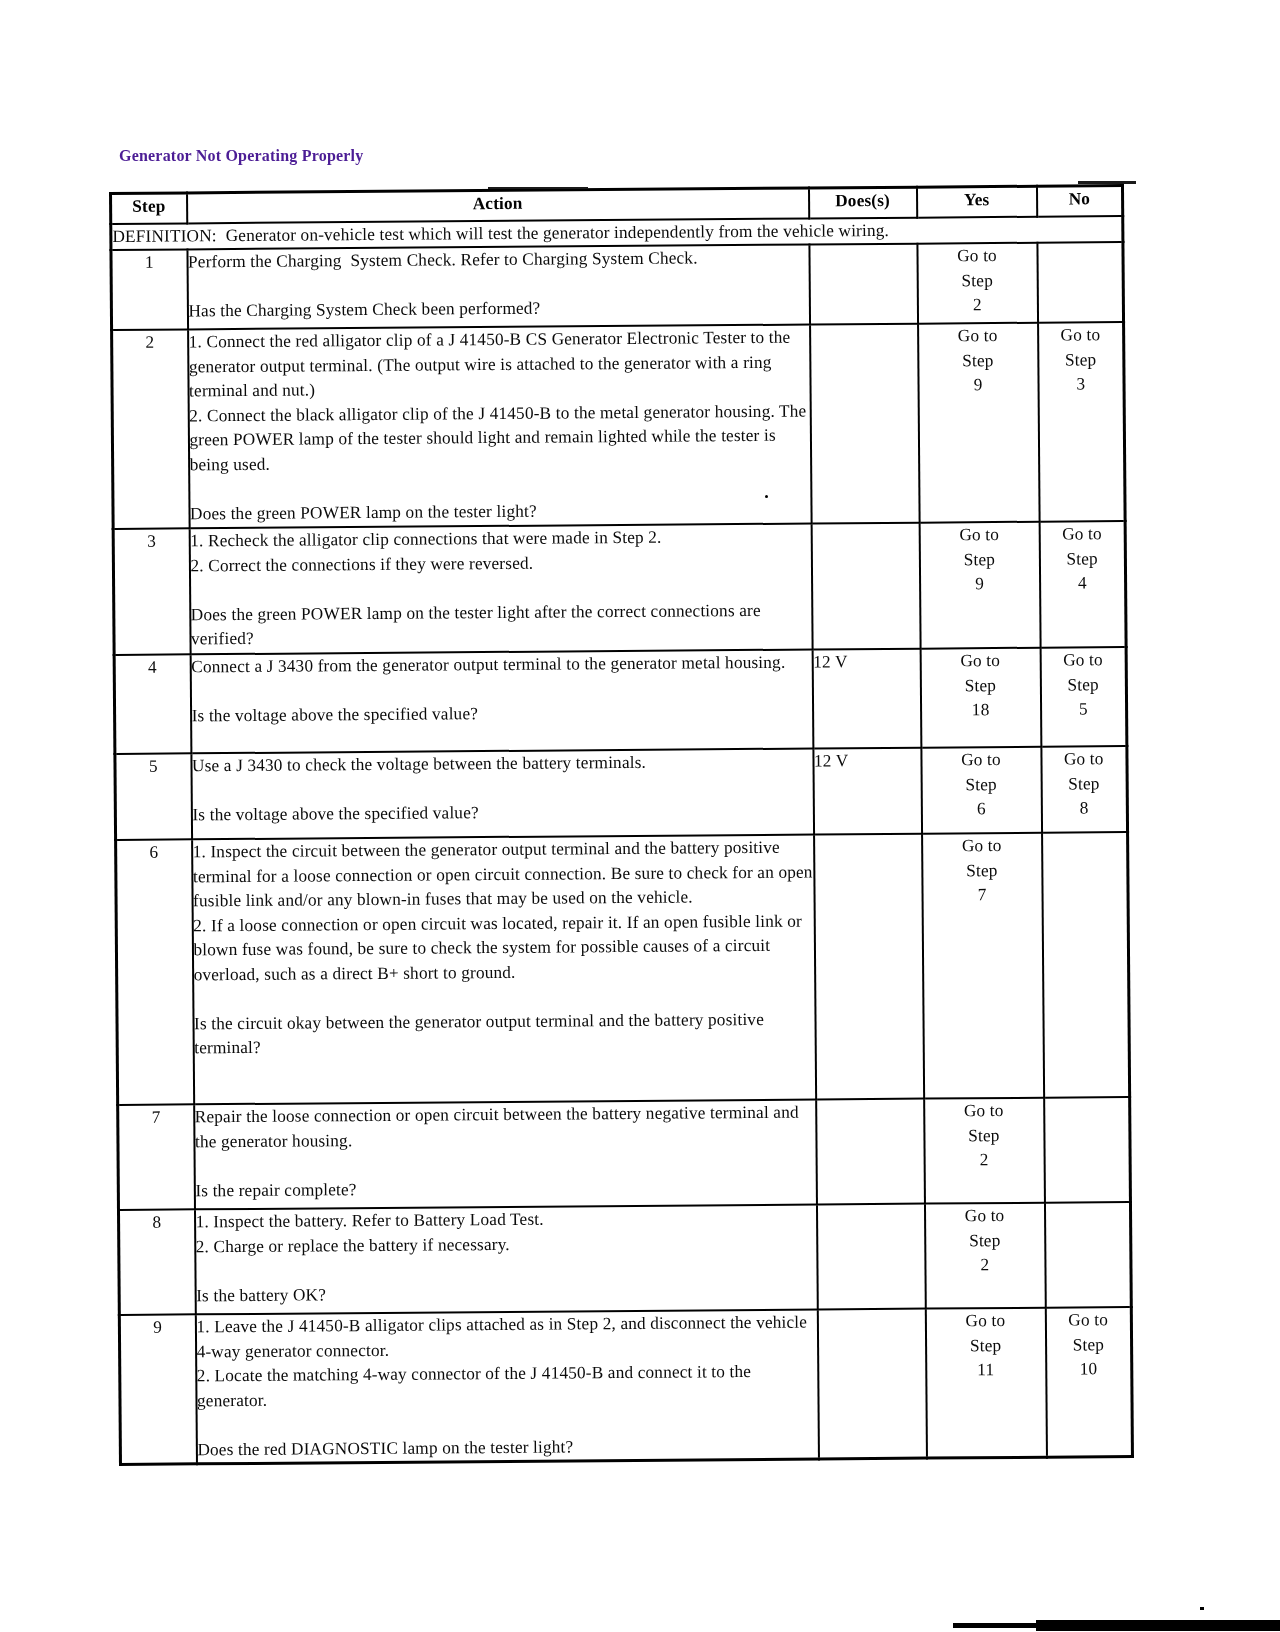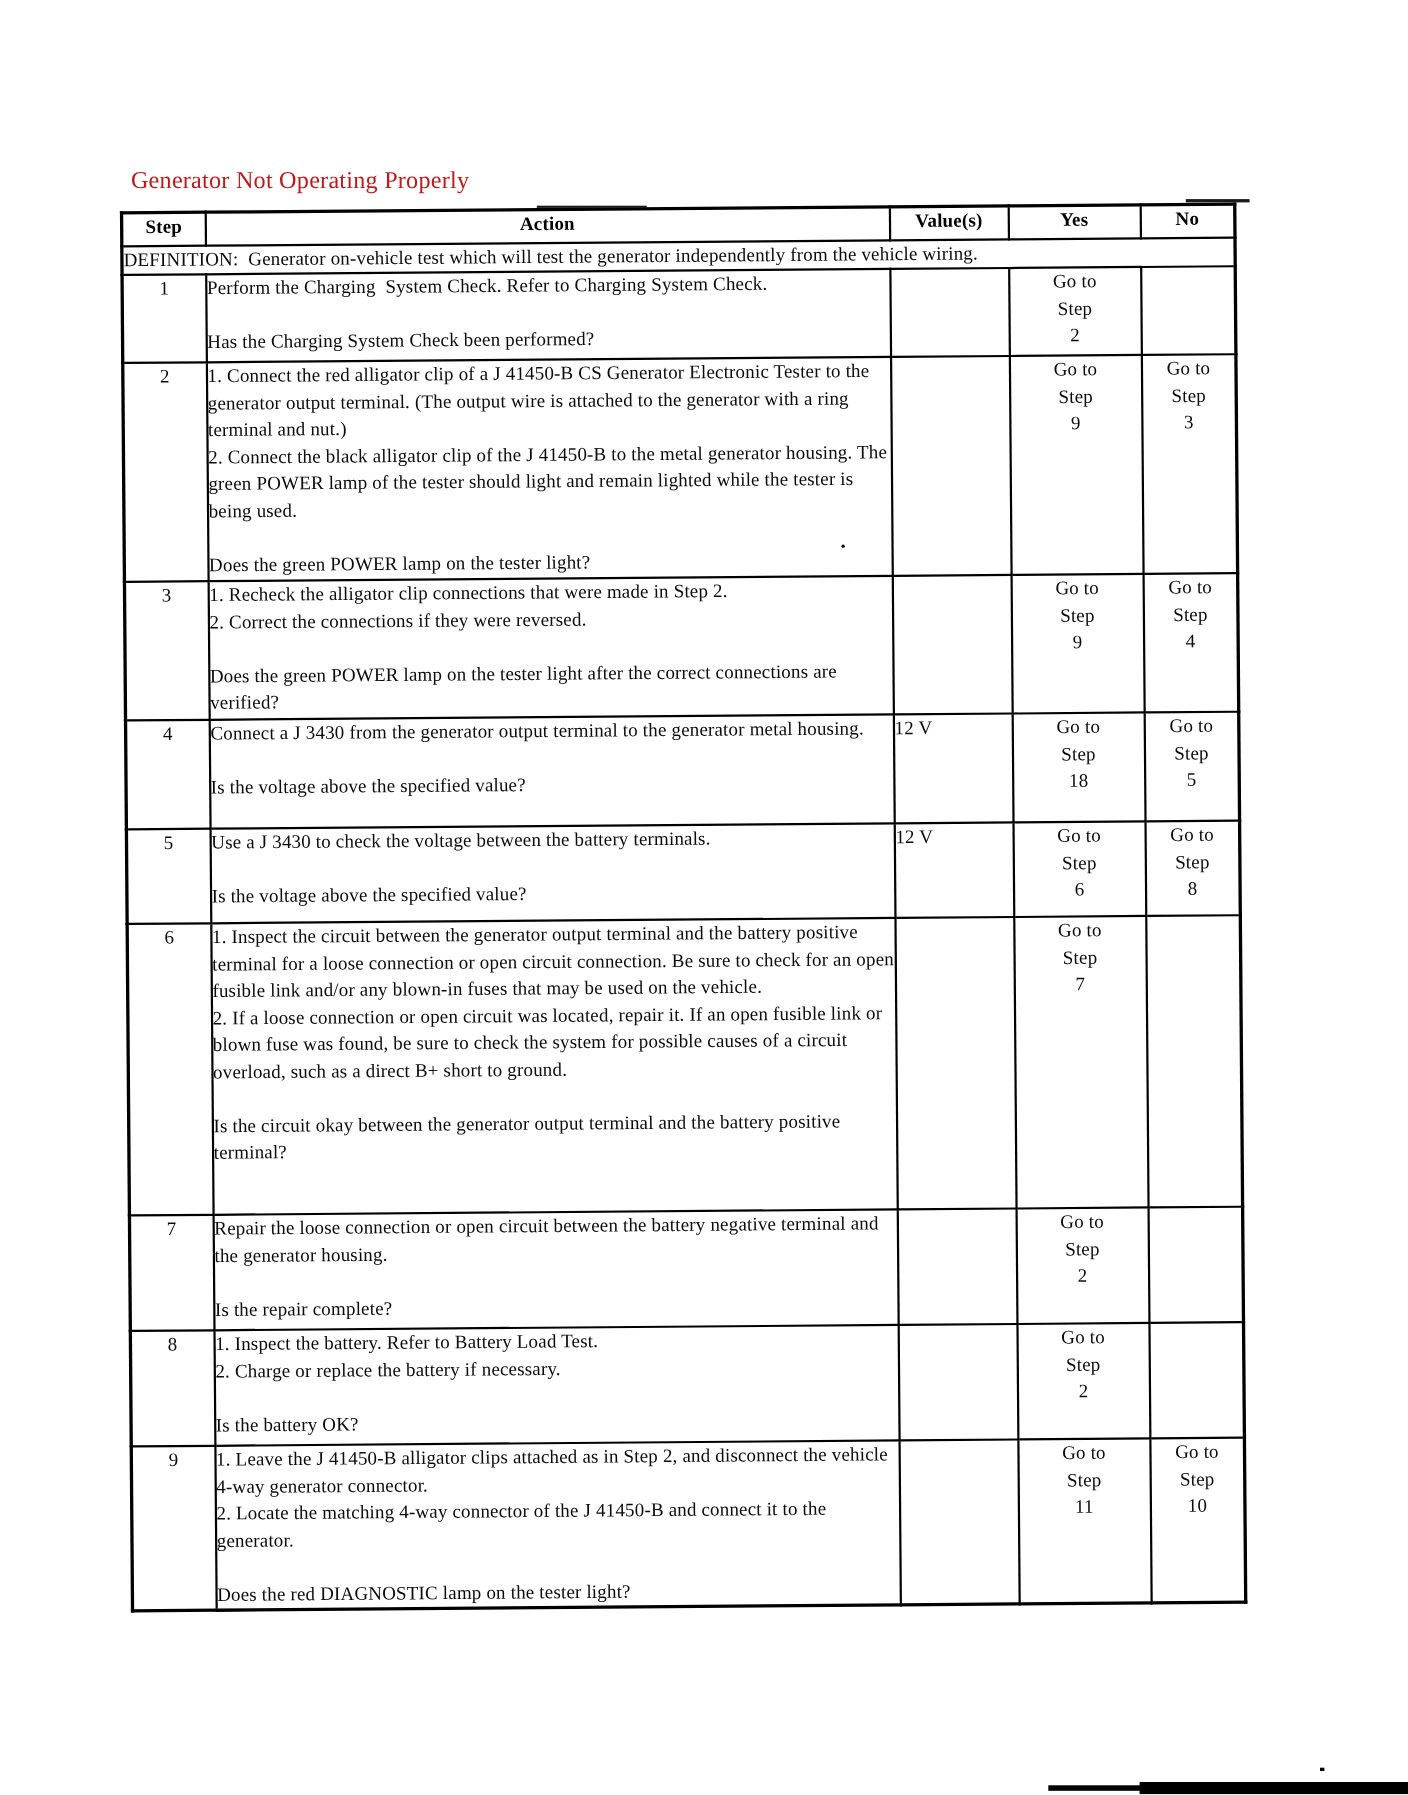--- a/index.html
+++ b/index.html
@@ -12,24 +12,24 @@
     height: 1632px;
     position: relative;
     overflow: hidden;
     font-family: "Liberation Serif", "DejaVu Serif", serif;
     color: #0b0b0b;
   }
   .page-title {
     position: absolute;
     left: 119px;
     top: 136px;
-    font-size: 22px;
-    font-weight: normal;
+    font-size: 16px;
+    font-weight: bold;
     letter-spacing: 0.2px;
-    color: #b91c1c;
+    color: #4c1d95;
   }
   .table-wrap {
     position: absolute;
     left: 109px;
     top: 192px;
     transform: rotate(-0.45deg);
     transform-origin: 0 0;
   }
   table.troubleshoot {
     border-collapse: collapse;
@@ -97,21 +97,21 @@
       <col style="width:76px">
       <col style="width:622px">
       <col style="width:108px">
       <col style="width:120px">
       <col style="width:86px">
     </colgroup>
     <thead>
       <tr style="height:30px">
         <th class="h-cell">Step</th>
         <th class="h-cell">Action</th>
-        <th class="h-cell">Value(s)</th>
+        <th class="h-cell">Does(s)</th>
         <th class="h-cell">Yes</th>
         <th class="h-cell">No</th>
       </tr>
       <tr style="height:26px">
         <td class="def-cell" colspan="5">DEFINITION:&nbsp; Generator on-vehicle test which will test the generator independently from the vehicle wiring.</td>
       </tr>
     </thead>
     <tbody>
         <tr style="height: 80px;">
     <td class="c-step">1</td>

